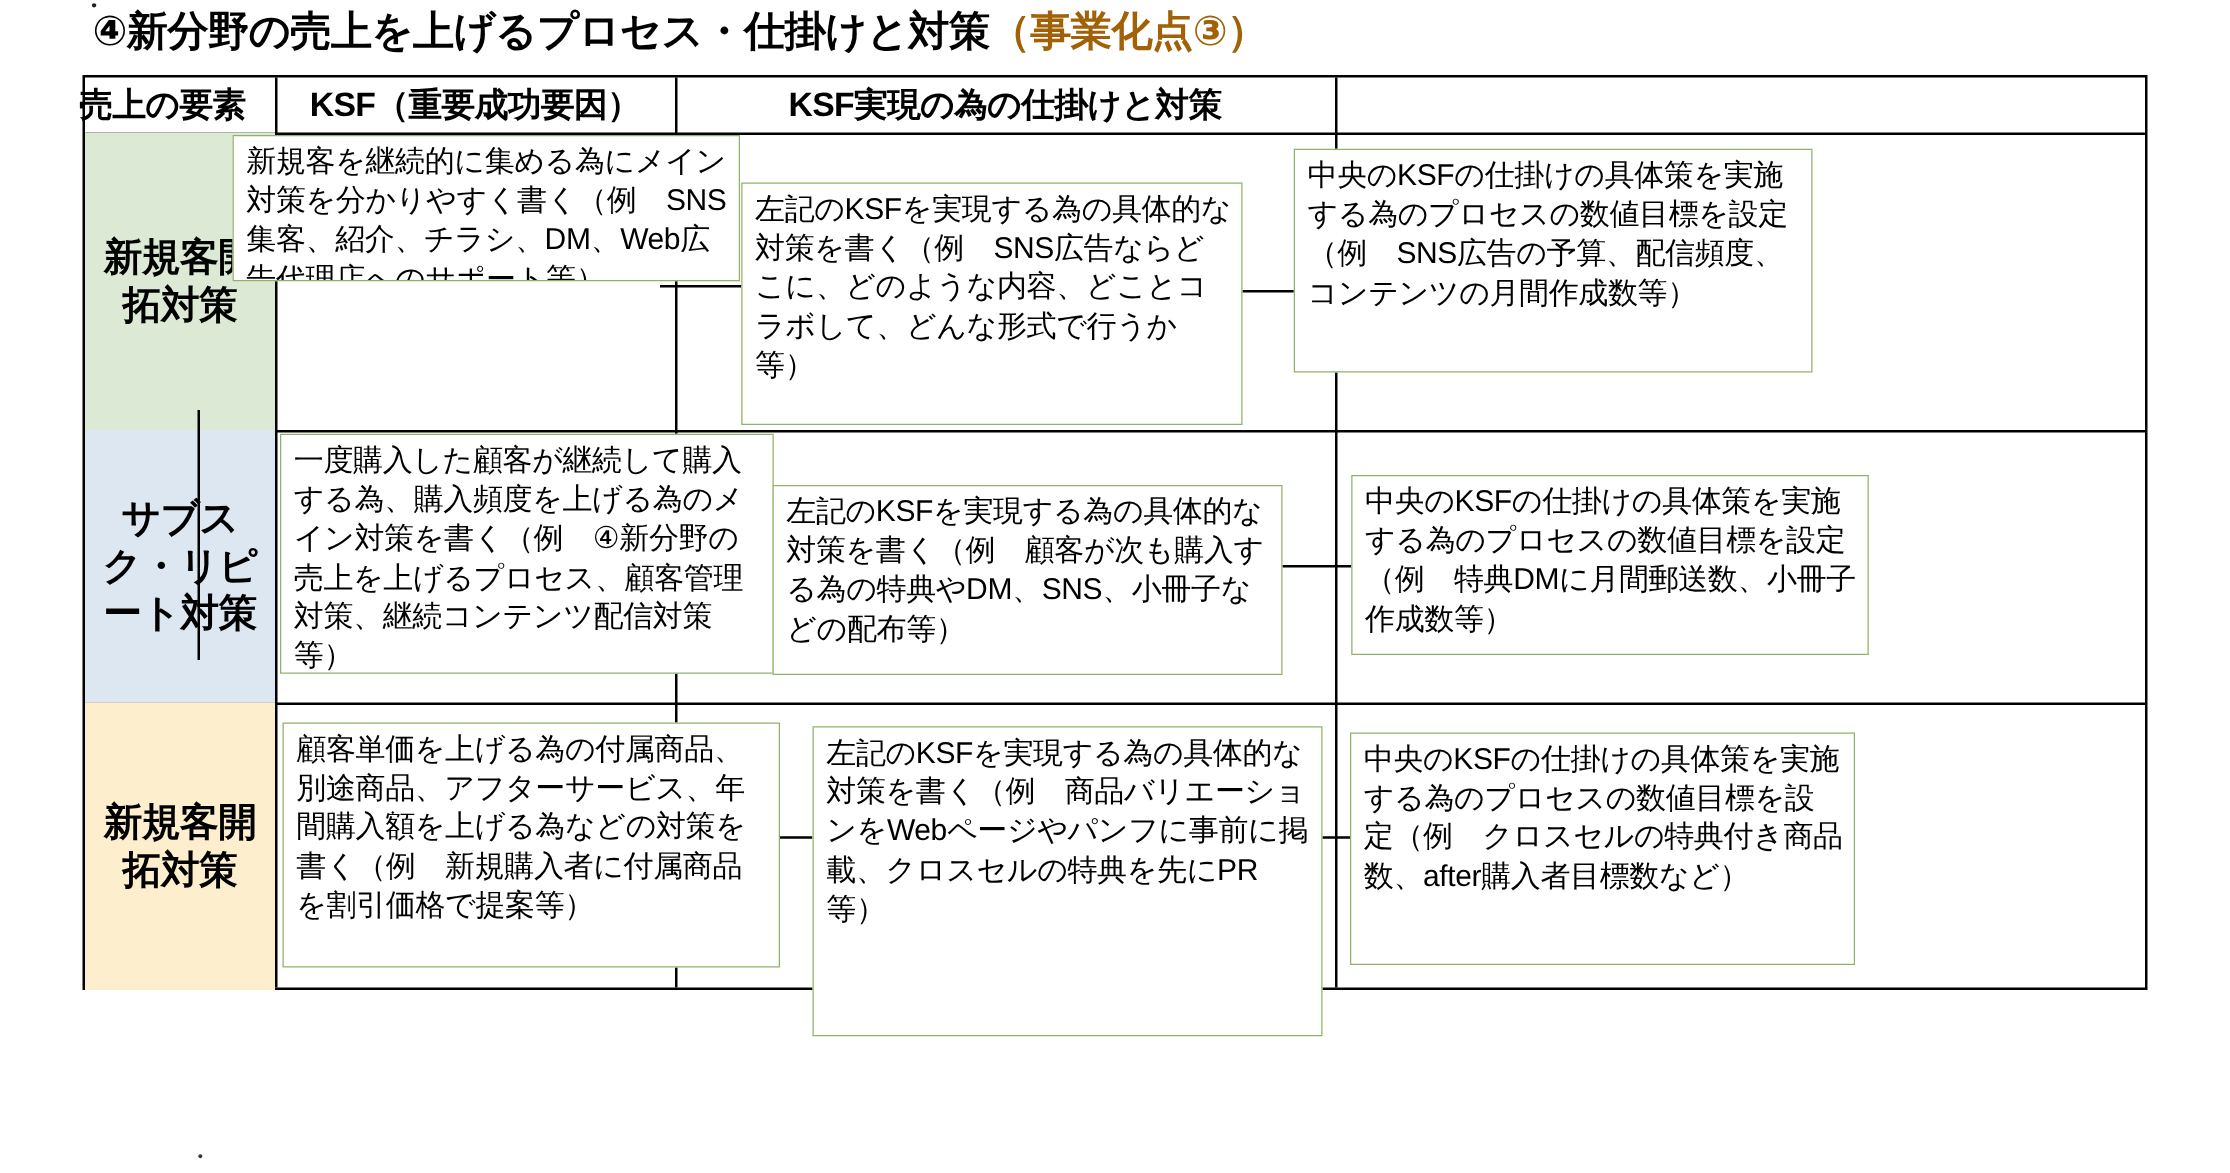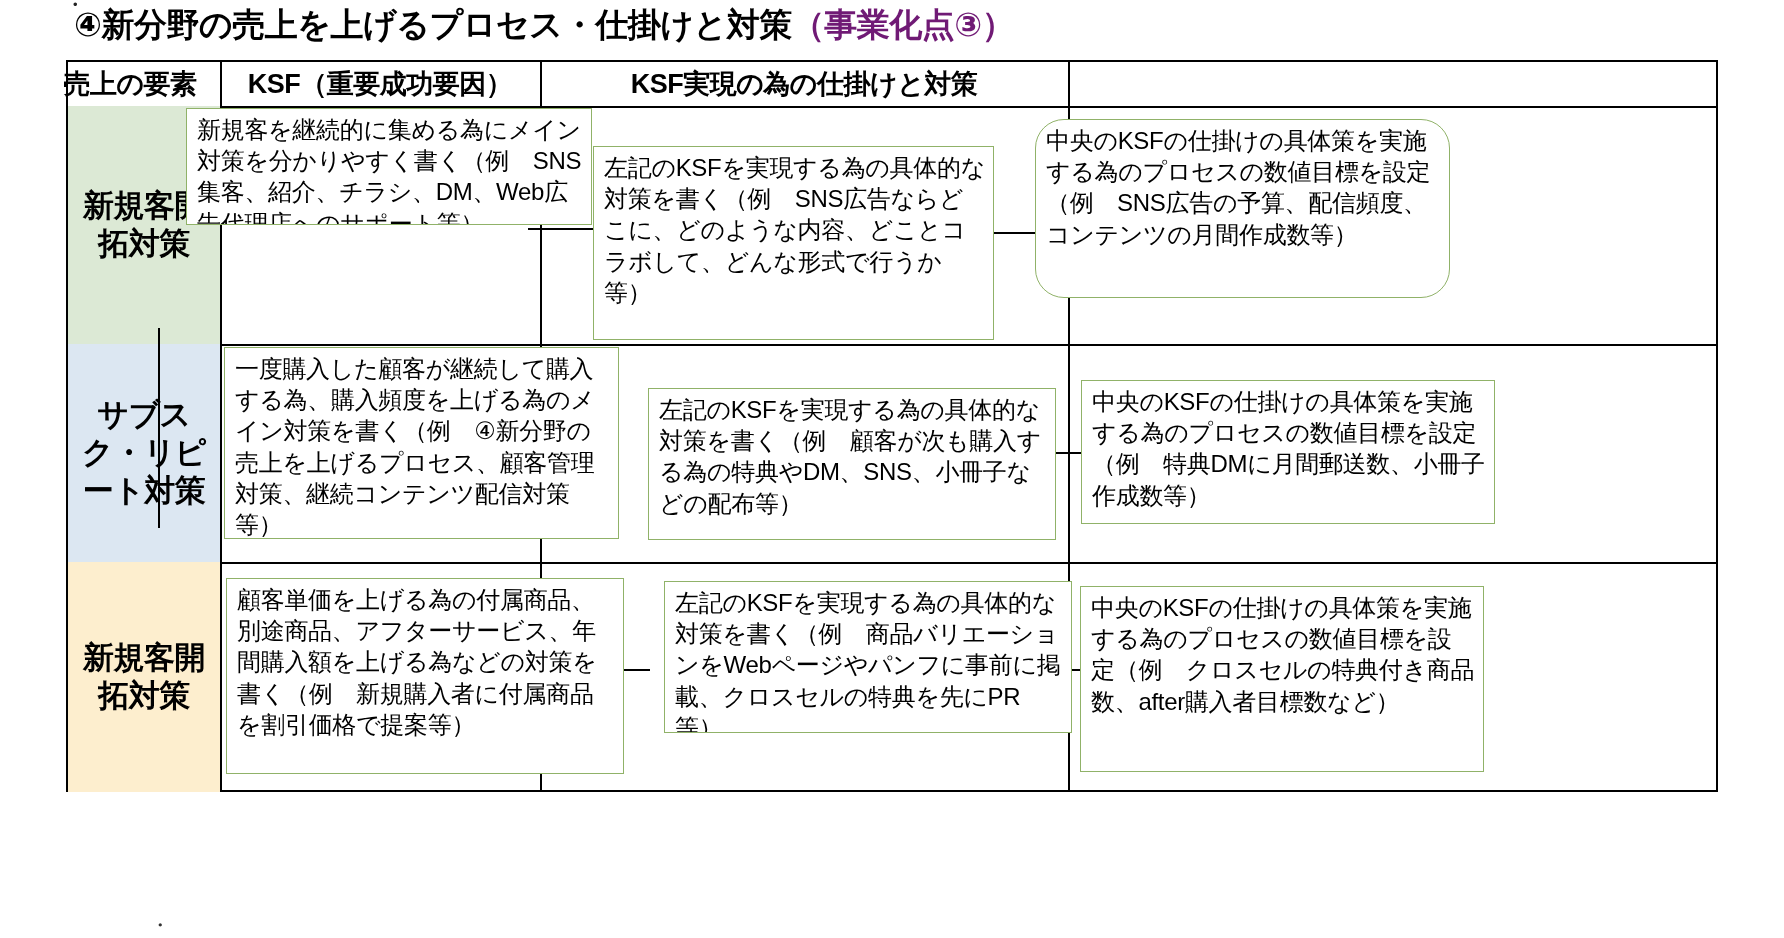--- a/index.html
+++ b/index.html
@@ -20,21 +20,21 @@
   #title {
     position: absolute;
     left: 74px;
     top: 6px;
     font-size: 33px;
     font-weight: bold;
     letter-spacing: -0.5px;
     white-space: nowrap;
     line-height: 1.15;
   }
-  #title .accent { color: #701a75; }
+  #title .accent { color: #a16207; }
 
   
   #stray-mark {
     position: absolute;
     left: 64px;
     top: -10px;
     font-size: 22px;
     color: #222;
   }
   #bottom-mark {
@@ -178,39 +178,39 @@
 </div>
 
 <div class="tbox" style="left:186px; top:108px; width:406px; height:117px;">
   <span>新規客を継続的に集める為にメイン対策を分かりやすく書く（例　SNS集客、紹介、チラシ、DM、Web広告代理店へのサポート等）</span>
 </div>
 
 <div class="tbox" style="left:593px; top:146px; width:401px; height:194px;">
   <span>左記のKSFを実現する為の具体的な対策を書く（例　SNS広告ならどこに、どのような内容、どことコラボして、どんな形式で行うか等）</span>
 </div>
 
-<div class="tbox" style="left:1035px; top:119px; width:415px; height:179px;border-radius:29px;">
+<div class="tbox" style="left:1035px; top:119px; width:415px; height:179px;">
   <span>中央のKSFの仕掛けの具体策を実施する為のプロセスの数値目標を設定（例　SNS広告の予算、配信頻度、コンテンツの月間作成数等）</span>
 </div>
 
 <div class="tbox" style="left:224px; top:347px; width:395px; height:192px;">
   <span>一度購入した顧客が継続して購入する為、購入頻度を上げる為のメイン対策を書く（例　④新分野の売上を上げるプロセス、顧客管理対策、継続コンテンツ配信対策等）</span>
 </div>
 
-<div class="tbox" style="left:618px; top:388px; width:408px; height:152px;margin-left:30px;">
+<div class="tbox" style="left:618px; top:388px; width:408px; height:152px;">
   <span>左記のKSFを実現する為の具体的な対策を書く（例　顧客が次も購入する為の特典やDM、SNS、小冊子などの配布等）</span>
 </div>
 
 <div class="tbox" style="left:1063px; top:380px; width:414px; height:144px;margin-left:18px;">
   <span>中央のKSFの仕掛けの具体策を実施する為のプロセスの数値目標を設定（例　特典DMに月間郵送数、小冊子作成数等）</span>
 </div>
 
 <div class="tbox" style="left:226px; top:578px; width:398px; height:196px;">
   <span>顧客単価を上げる為の付属商品、別途商品、アフターサービス、年間購入額を上げる為などの対策を書く（例　新規購入者に付属商品を割引価格で提案等）</span>
 </div>
 
-<div class="tbox" style="left:650px; top:581px; width:408px; height:152px;margin-left:14px;">
+<div class="tbox" style="left:650px; top:581px; width:408px; height:248px;">
   <span>左記のKSFを実現する為の具体的な対策を書く（例　商品バリエーションをWebページやパンフに事前に掲載、クロスセルの特典を先にPR等）</span>
 </div>
 
 <div class="tbox" style="left:1080px; top:586px; width:404px; height:186px;">
   <span>中央のKSFの仕掛けの具体策を実施する為のプロセスの数値目標を設定（例　クロスセルの特典付き商品数、after購入者目標数など）</span>
 </div>
 
 </body></html>

